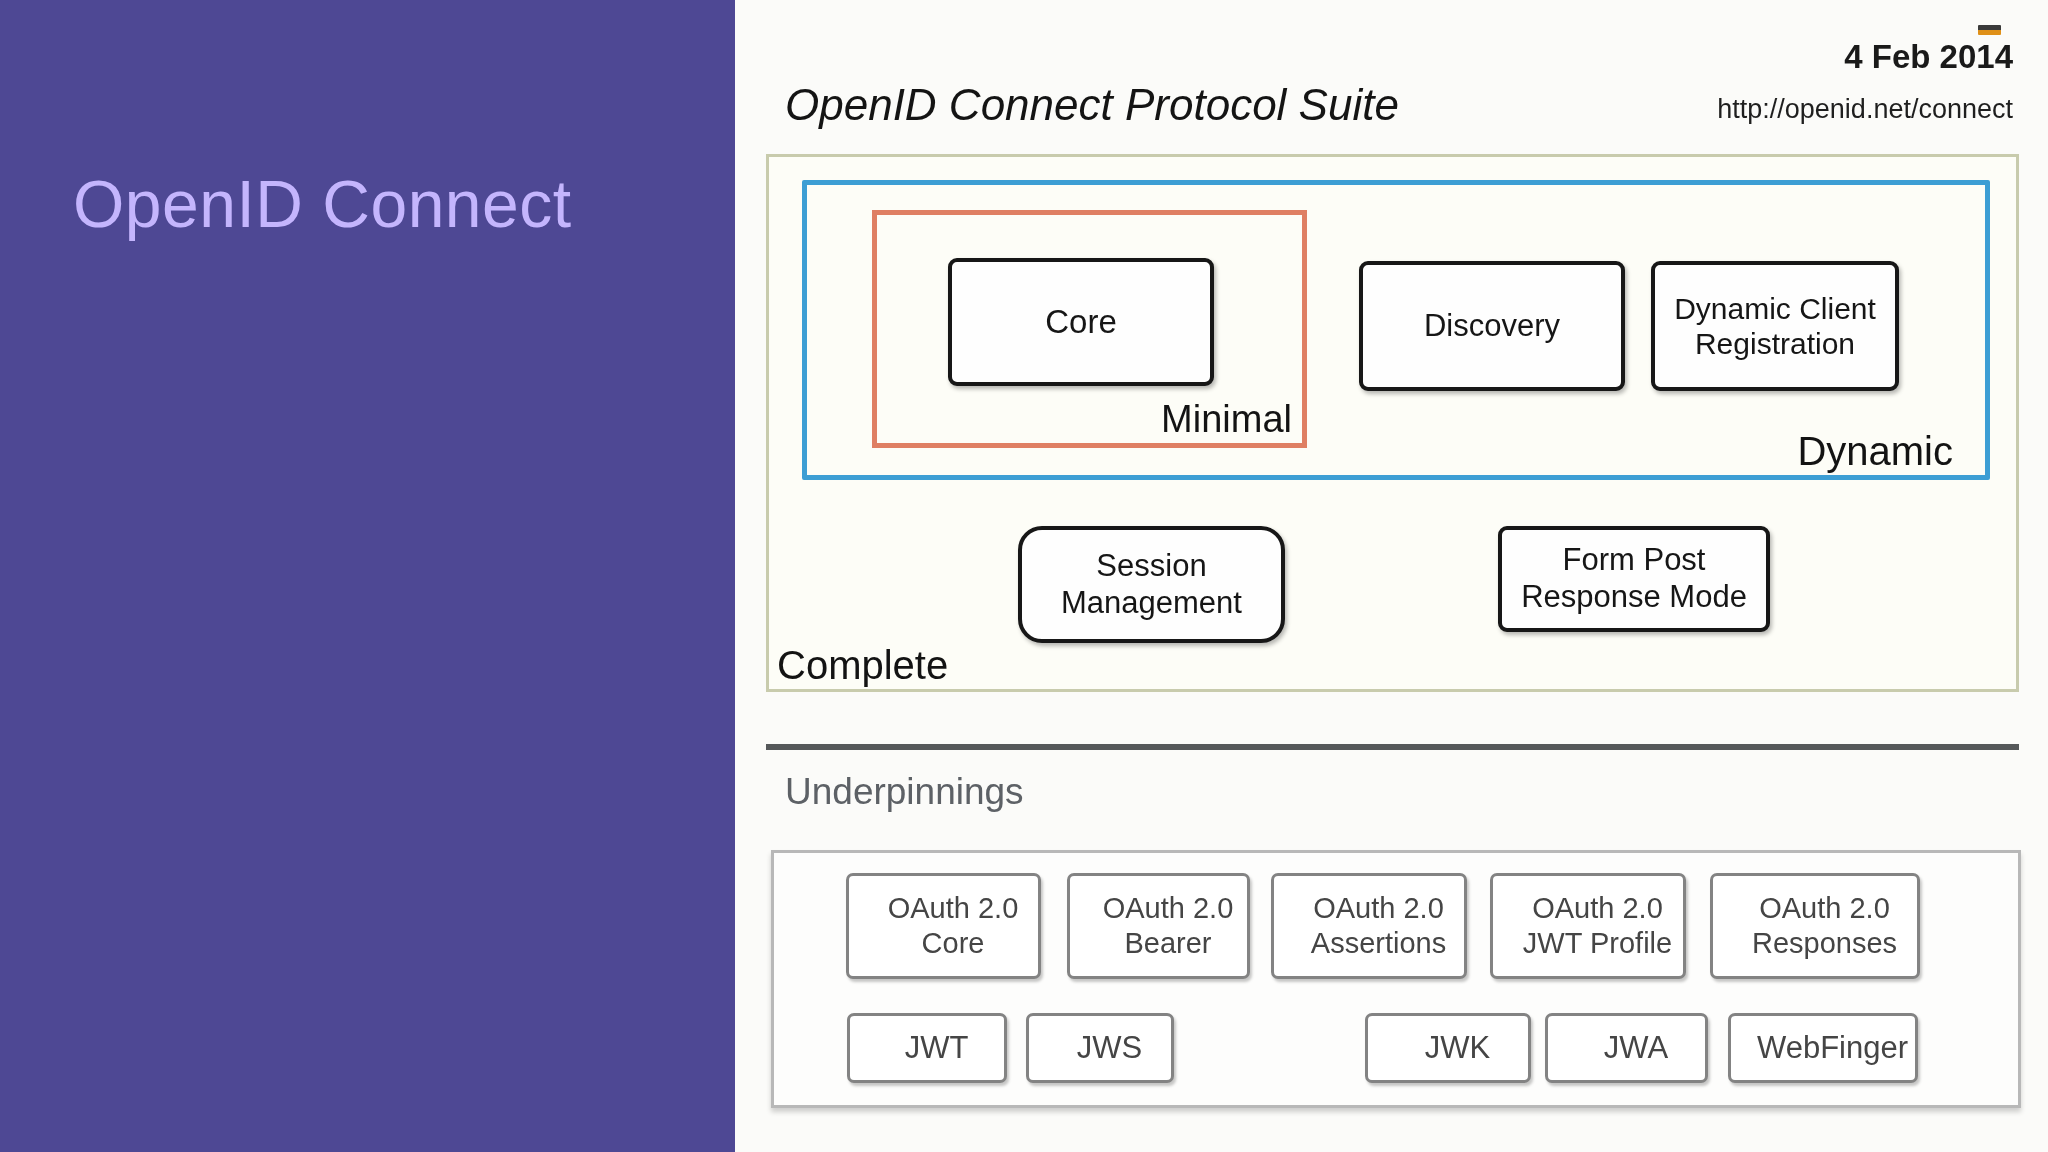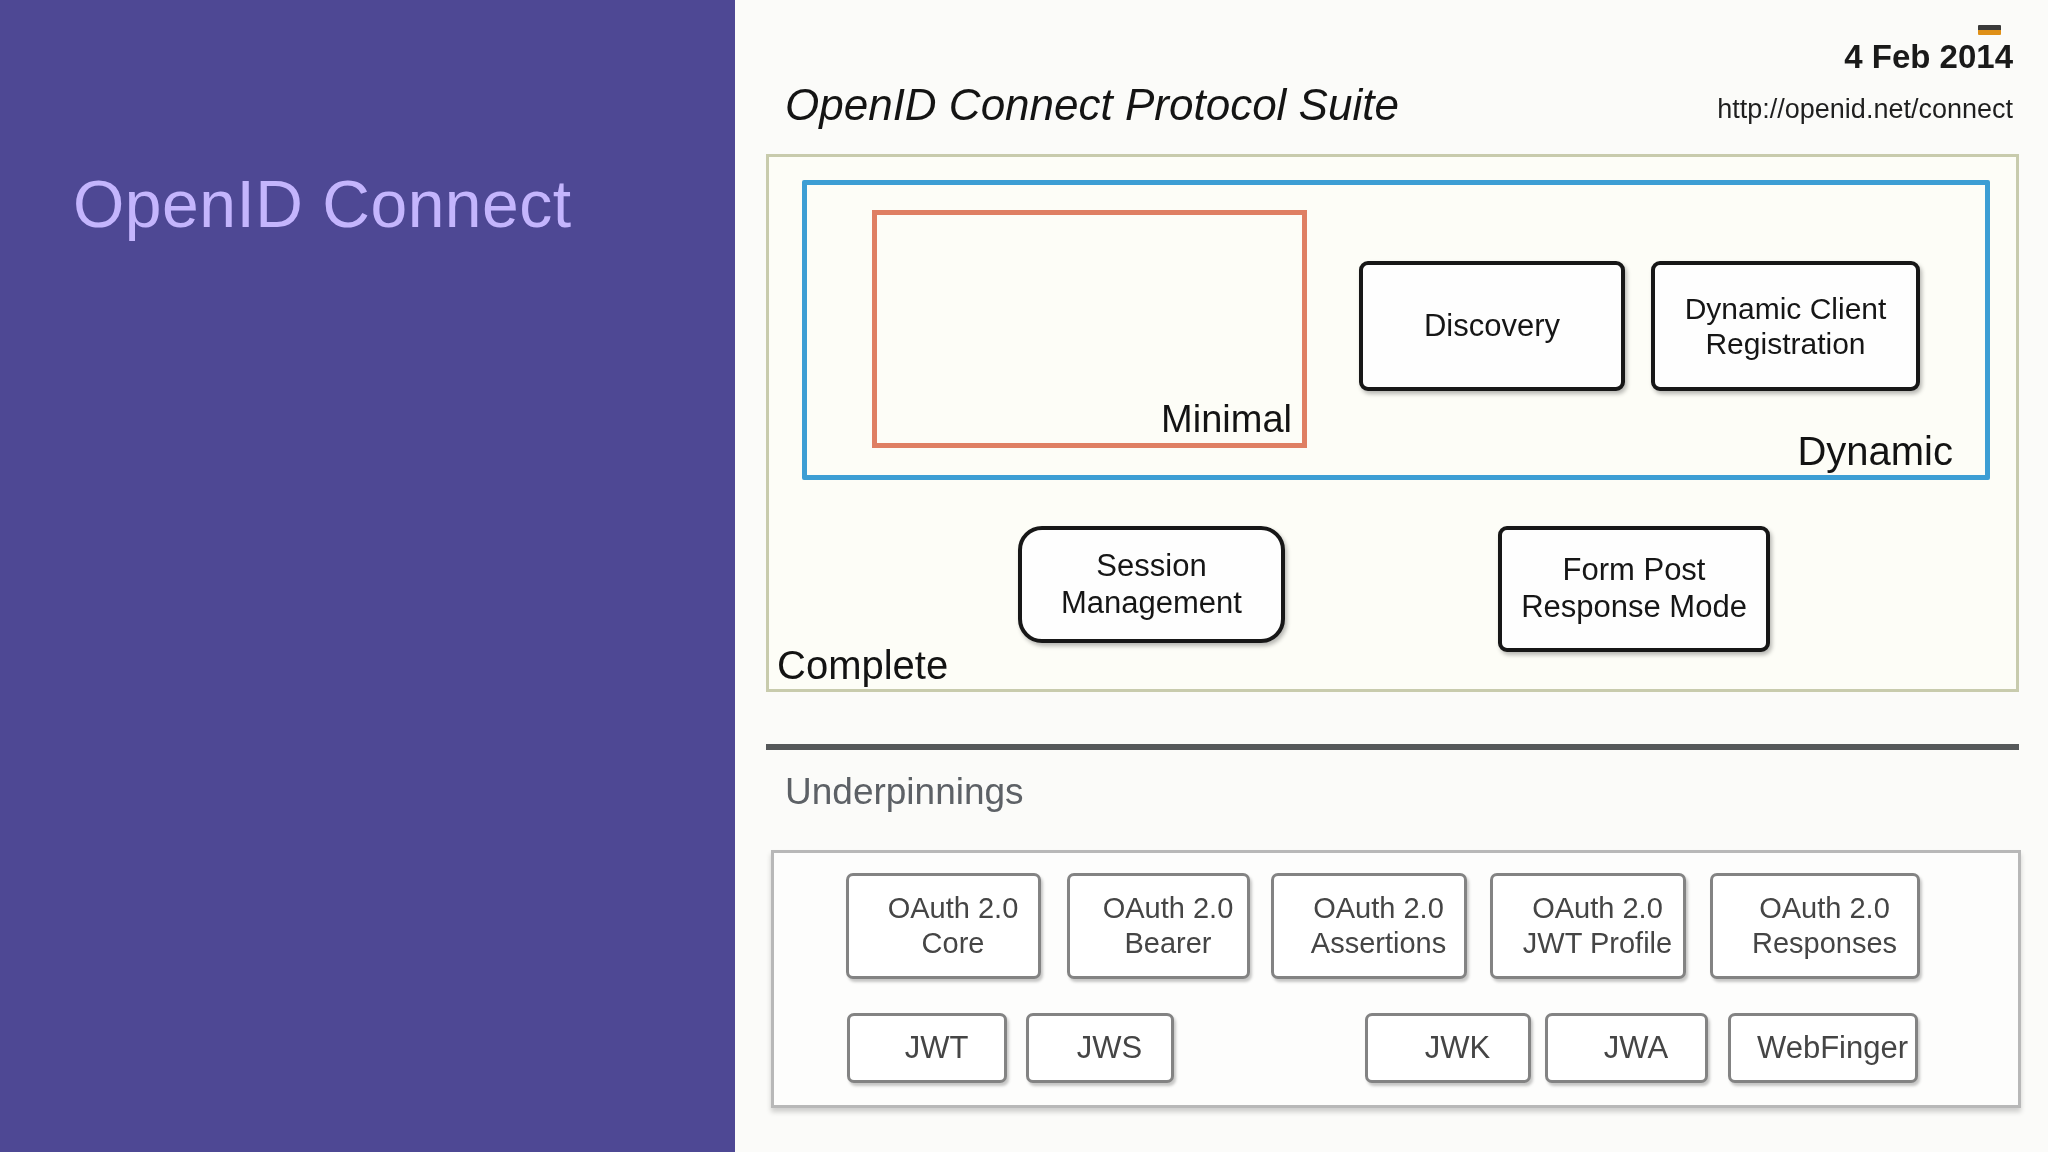--- a/index.html
+++ b/index.html
@@ -84,23 +84,23 @@
     border: 4px solid #171717; border-radius: 9px;
     background: #fefefe;
     box-shadow: 2px 3px 4px rgba(0,0,0,0.28);
     box-sizing: border-box;
     display: flex; align-items: center; justify-content: center;
     text-align: center;
     font-size: 31px; color: #161616; line-height: 1.18;
   }
   .core-box      { left: 71px;  top: 43px; width: 266px; height: 128px; font-size: 33px; }
   .discovery-box { left: 552px; top: 76px; width: 266px; height: 130px; }
-  .dcr-box       { left: 844px; top: 76px; width: 269px; height: 130px; font-size: 30px; }
+  .dcr-box       { left: 844px; top: 76px; width: 248px; height: 130px; font-size: 30px; }
   .session-box   { left: 249px; top: 369px; width: 267px; height: 117px; border-radius: 24px; }
-  .formpost-box  { left: 729px; top: 369px; width: 272px; height: 126px; }
+  .formpost-box  { left: 729px; top: 369px; width: 272px; height: 106px; }
 
   
   .divider {
     position: absolute; left: 29px; top: 744px;
     width: 1253px; height: 6px; background: #55585a;
   }
   .underpinnings-label {
     position: absolute; left: 48px; top: 771px;
     font-size: 37px; color: #5d6166; white-space: nowrap;
   }
@@ -154,20 +154,21 @@
   <div class="url-label">http://openid.net/connect</div>
 
   <div class="complete-box">
     <div class="group-label complete-label">Complete</div>
 
     <div class="dynamic-box">
       <div class="group-label dynamic-label">Dynamic</div>
 
       <div class="minimal-box">
         <div class="group-label minimal-label">Minimal</div>
+        <div class="spec-box core-box">Core</div>
       </div>
 
       <div class="spec-box discovery-box">Discovery</div>
       <div class="spec-box dcr-box">Dynamic Client Registration</div>
     </div>
 
     <div class="spec-box session-box">Session Management</div>
     <div class="spec-box formpost-box">Form Post Response Mode</div>
   </div>
 

